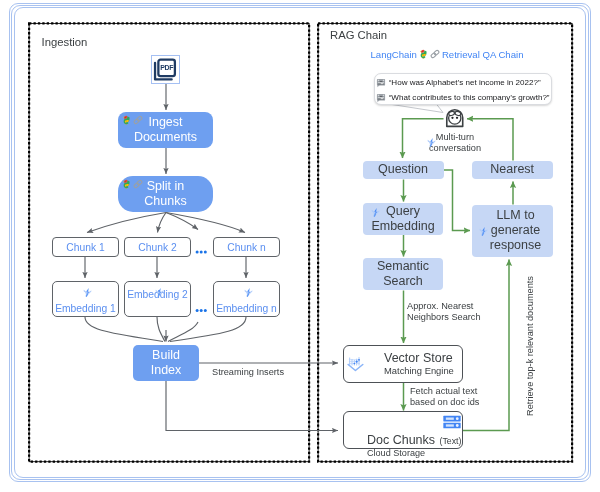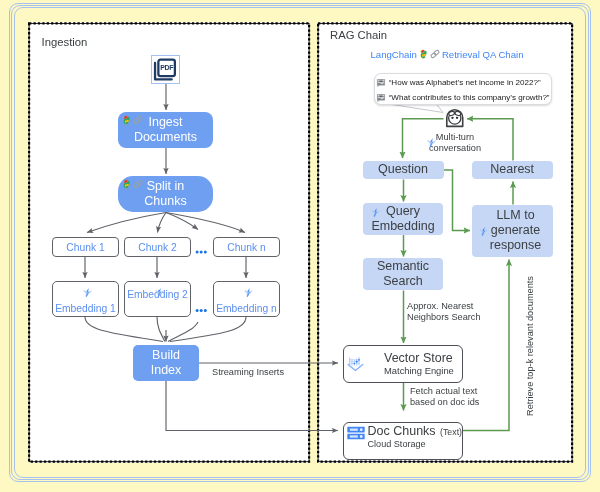--- a/index.html
+++ b/index.html
@@ -1,18 +1,18 @@
 <!DOCTYPE html>
 <html><head>
 <meta charset="utf-8">
 <title>RAG Architecture Diagram</title>
 <style>
   html,body{margin:0;padding:0;}
   body{width:600px;height:492px;background:#000;font-family:"Liberation Sans",sans-serif;overflow:hidden;}
-  #root{position:relative;width:600px;height:492px;background:#fef9c3;}
+  #root{position:relative;width:600px;height:492px;background:#ffffff;}
   .frame-line{position:absolute;border:1.8px solid #a8c2f0;border-radius:9px;}
   .panel-bg{position:absolute;background:#fff;}
   .ptitle{position:absolute;font-size:11.3px;color:#3c4043;font-weight:400;}
   svg.layer{position:absolute;left:0;top:0;width:600px;height:492px;overflow:visible;}
   .node{position:absolute;box-sizing:border-box;display:flex;flex-direction:column;
         align-items:center;justify-content:center;text-align:center;}
   .blue-fill{background:#6e9ff0;border-radius:5px;color:#fff;font-size:12.5px;line-height:15px;}
   .lav-fill{background:#c6d7f5;border-radius:4px;color:#3c4043;font-size:12.5px;line-height:15px;}
   .white-node{background:#fff;border:1.6px solid #4d5156;border-radius:6px;}
   .chunk{background:#fff;border:1.3px solid #5f6368;border-radius:4px;color:#5b8ff0;font-size:10.3px;}
@@ -330,21 +330,21 @@
           </g>
           <path d="M1.6 13.4 L11.9 21.9 L22.3 13.4" fill="none" stroke="#8ab4f8" stroke-width="2.2" stroke-linecap="round" stroke-linejoin="round"></path>
         </svg>
       </span>
     <span style="display:flex;flex-direction:column;margin-left:20px;">
       <span style="font-size:12.5px;color:#3c4043;line-height:14px;">Vector Store</span>
       <span style="font-size:9.4px;color:#3c4043;line-height:11px;">Matching Engine</span>
     </span>
   </div>
 
-  <div class="white-node" style="position:absolute;left:342.5px;top:422px;width:118px;height:35.5px;display:flex;align-items:flex-start;">
+  <div class="white-node" style="position:absolute;left:342.5px;top:411px;width:118px;height:35.5px;display:flex;align-items:flex-end;flex-direction:column;">
     <span class="cs-icon" style="margin-left:2.5px;display:flex;">
         <svg viewBox="0 0 24 24" width="20" height="20">
           <rect x="1.6" y="4.6" width="20.8" height="6.8" rx="0.5" fill="#4285f4"></rect>
           <rect x="1.6" y="12.8" width="20.8" height="6.8" rx="0.5" fill="#4285f4"></rect>
           <rect x="4.6" y="6.6" width="9.6" height="2.8" fill="#d2e3fc"></rect>
           <rect x="4.6" y="14.8" width="9.6" height="2.8" fill="#d2e3fc"></rect>
           <circle cx="18.3" cy="8.0" r="1.7" fill="#e8f0fe"></circle>
           <circle cx="18.3" cy="16.2" r="1.7" fill="#e8f0fe"></circle>
         </svg>
       </span>

